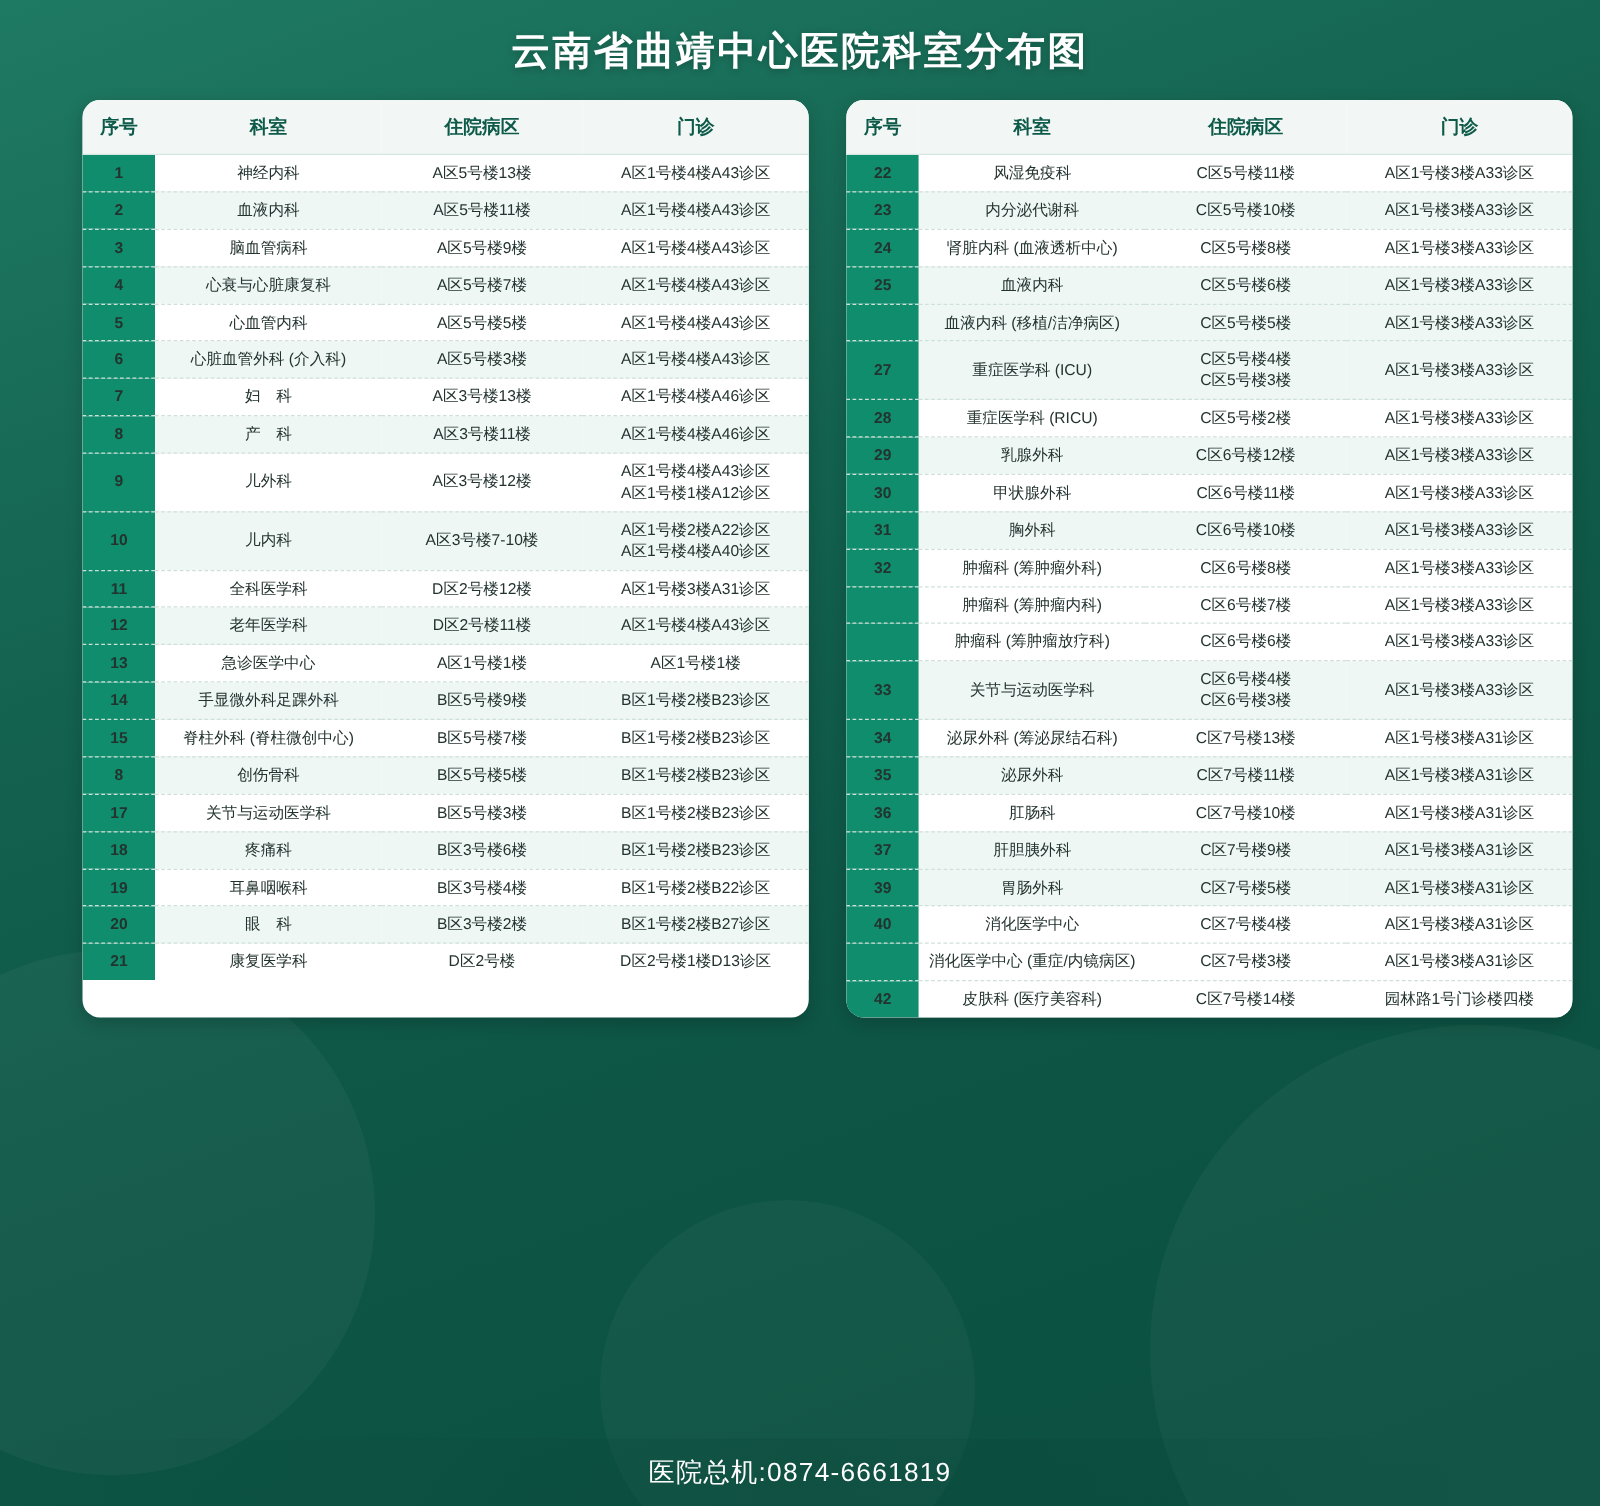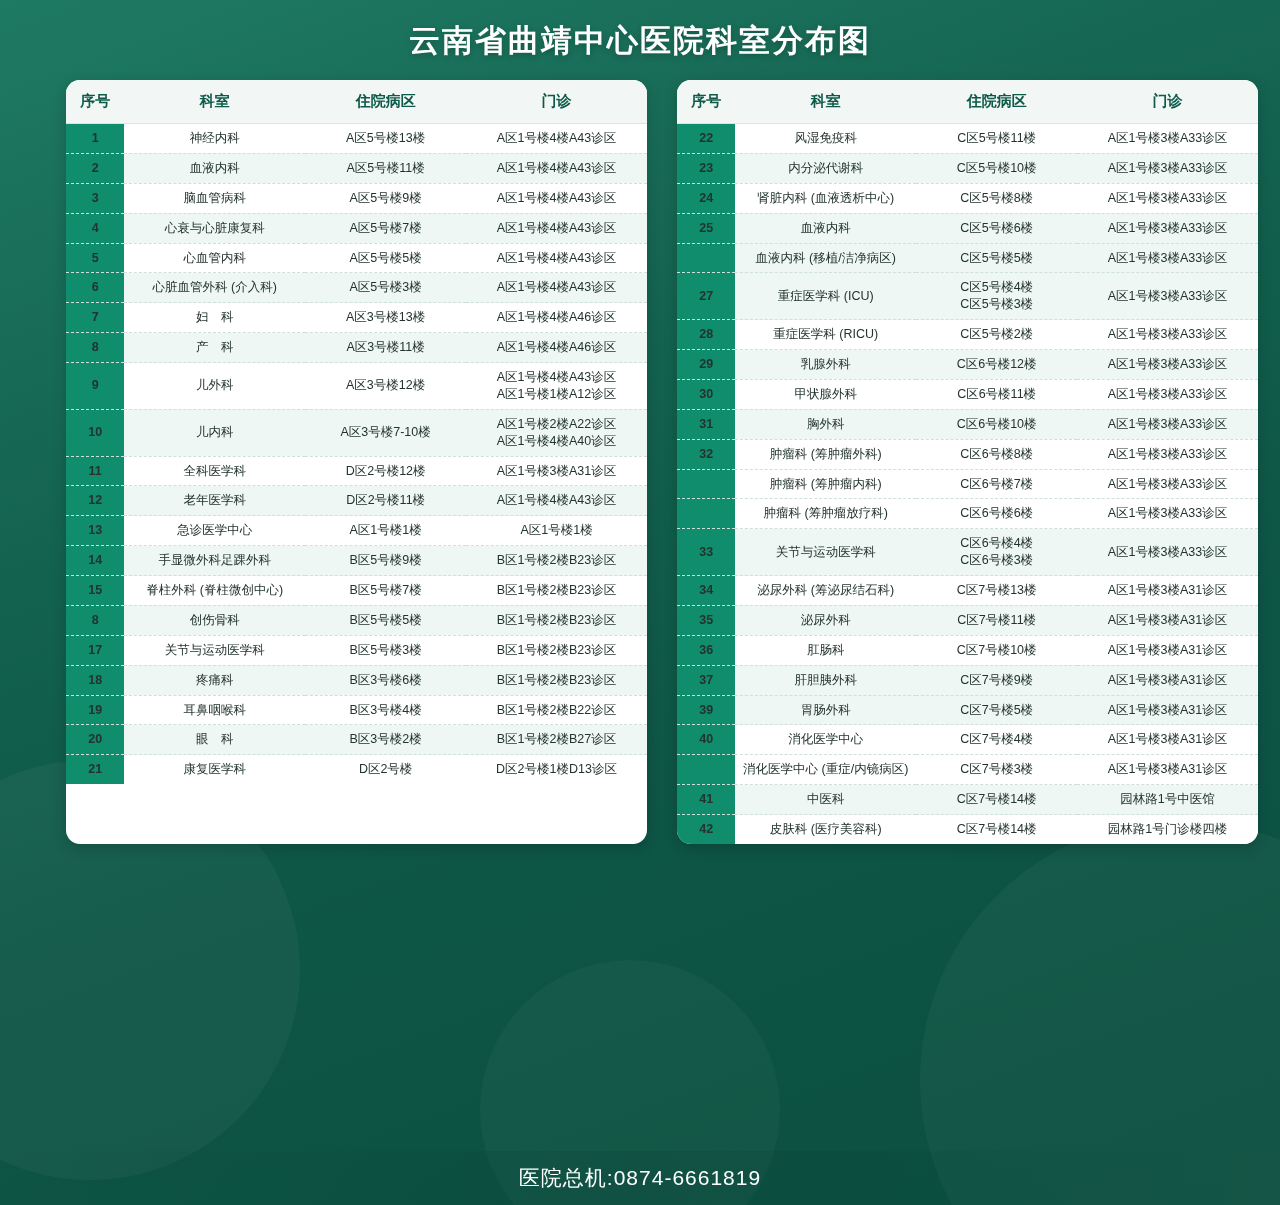--- a/index.html
+++ b/index.html
@@ -421,26 +421,20 @@
             <td>消化医学中心</td>
             <td>C区7号楼4楼</td>
             <td>A区1号楼3楼A31诊区</td>
           </tr>
           <tr class="plain">
             <td class="idx"></td>
             <td>消化医学中心 (重症/内镜病区)</td>
             <td>C区7号楼3楼</td>
             <td>A区1号楼3楼A31诊区</td>
           </tr>
-          <tr class="alt">
-            <td class="idx">41</td>
-            <td>中医科</td>
-            <td>C区7号楼14楼</td>
-            <td>园林路1号中医馆</td>
-          </tr>
           <tr class="plain">
             <td class="idx">42</td>
             <td>皮肤科 (医疗美容科)</td>
             <td>C区7号楼14楼</td>
             <td>园林路1号门诊楼四楼</td>
           </tr>
         </tbody>
     </table>
   </div>
 </div>

